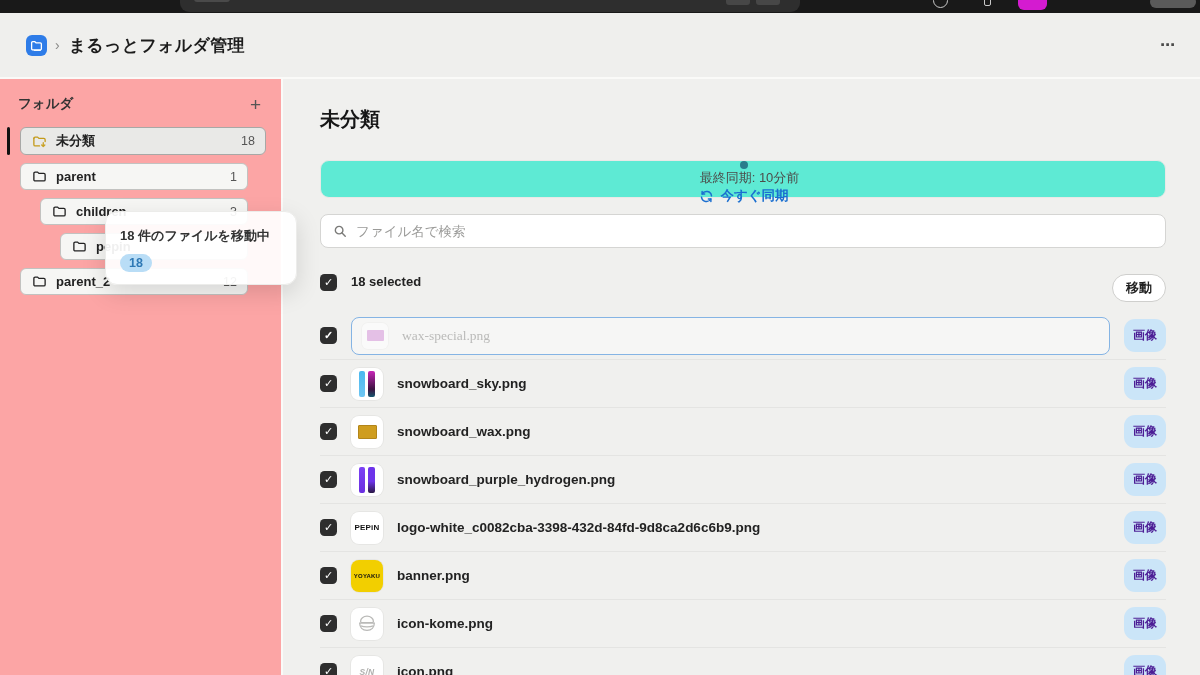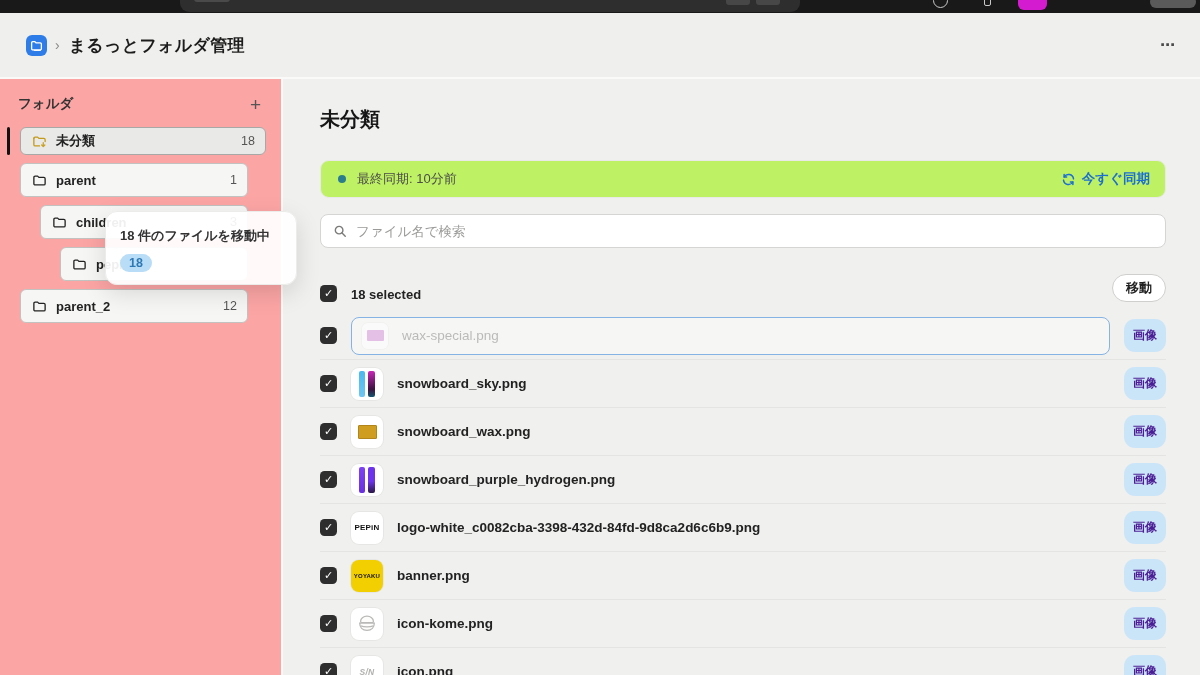--- a/index.html
+++ b/index.html
@@ -31,55 +31,55 @@
   .workspace { display:flex; height:596px; }
 
   
   .sidebar { width:281px; flex:none; position:relative; padding-top:12px; background:#fca5a5; }
   .v-divider { width:2px; background:#fafaf8; flex:none; }
   .sidebar-head { display:flex; align-items:center; justify-content:space-between; padding:0 20px 0 18px; height:26px; }
   .sidebar-title { font-size:13.5px; font-weight:700; color:#333; }
   .add-btn { font-size:19px; font-weight:400; color:#555; line-height:1; cursor:pointer; }
   .folder-list { margin-top:10px; }
   .folder-row-wrap { position:relative; margin-bottom:8px; }
-  .folder-row { height:34px; border:1px solid #c2c2c0; border-radius:6px; background:#f6f6f4; display:flex; align-items:center; padding:0 10px 0 11px; margin:0 33px 0 20px; }
+  .folder-row { height:27px; border:1px solid #c2c2c0; border-radius:6px; background:#f6f6f4; display:flex; align-items:center; padding:0 10px 0 11px; margin:0 33px 0 20px; }
   .folder-row .fname { font-size:13px; font-weight:600; color:#222; margin-left:9px; flex:1; }
   .folder-row .fcount { font-size:12.5px; color:#555; }
   .folder-row-wrap.sel .folder-row { margin:0 15px 0 20px; background:#e9e9e7; border-color:#a8a8a6; height:28px; }
   .sel-indicator { position:absolute; left:7px; top:0; bottom:0; width:2.5px; background:#111; border-radius:2px; }
   .indent-1 .folder-row { margin-left:40px; }
   .indent-2 .folder-row { margin-left:60px; }
   .folder-icon { flex:none; display:flex; }
 
   
   .drag-tooltip { position:absolute; left:105px; top:211px; width:192px; background:rgba(255,255,255,0.93); border:1px solid #ececea; border-radius:12px; box-shadow:0 8px 24px rgba(0,0,0,0.13); padding:15px 14px 12px; text-align:left; z-index:30; }
   .drag-tooltip .dt-text { font-size:13px; font-weight:600; color:#333; white-space:nowrap; }
   .drag-tooltip .dt-badge { display:inline-block; margin-top:9px; background:#b9ddf6; color:#2e79b5; font-size:12.5px; font-weight:600; border-radius:999px; padding:2px 9px; }
 
   
   .main { flex:1; padding:0 34px 0 37px; background:#f0f0ee; overflow:hidden; }
   .page-title { margin-top:27px; font-size:20px; font-weight:700; color:#161616; }
-  .sync-bar { margin-top:27px; height:38px; background:#bef264; border:1px solid #e9e9e7; border-radius:9px; display:flex; align-items:center; padding:0 15px 0 17px; }
+  .sync-bar { margin-top:27px; height:38px; background:#5eead4; border:1px solid #e9e9e7; border-radius:9px; display:flex; align-items:center; padding:0 15px 0 17px;flex-direction:column; }
   .sync-dot { width:8px; height:8px; border-radius:50%; background:#2a7d8c; flex:none; }
   .sync-text { font-size:13px; color:#4c4c4a; margin-left:11px; flex:1; }
   .sync-action { display:flex; align-items:center; gap:6px; color:#1b6fd0; font-size:13.5px; font-weight:600; cursor:pointer; }
 
   .search-box { margin-top:16px; height:31px; background:#fff; border:1px solid #d5d5d3; border-radius:8px; display:flex; align-items:center; padding:16px 12px; gap:9px; }
   .search-box input { border:none; outline:none; flex:1; font-size:13.5px; color:#333; background:transparent; font-family:inherit; }
   .search-box input::placeholder { color:#9b9b99; }
 
-  .selection-bar { margin-top:26px; display:flex; align-items:flex-end; }
+  .selection-bar { margin-top:26px; display:flex; align-items:flex-start; }
   .checkbox { width:17px; height:17px; background:#2e2e2e; border-radius:4.5px; color:#fff; display:flex; align-items:center; justify-content:center; flex:none; cursor:pointer; }
   .checkbox::after { content:"✓"; font-size:11px; font-weight:700; line-height:1; }
   .selection-label { font-size:13px; font-weight:700; color:#222; margin-left:14px; flex:1; }
   .move-btn { background:#fff; border:1px solid #cfcfcd; border-radius:14px; padding:4px 13px; font-size:13px; font-weight:600; color:#222; cursor:pointer; font-family:inherit; }
 
   .file-list { margin-top:10px; }
   .file-row { display:flex; align-items:center; height:48px; border-bottom:1px solid #e4e4e2; }
-  .file-row:first-child { border-top:1px solid #e4e4e2; }
+  .file-row:first-child { border-top:1px solid #e4e4e2;font-family:Liberation Serif, serif; }
   .file-row .checkbox { margin-right:14px; }
   .row-body { flex:1; display:flex; align-items:center; gap:14px; min-width:0; }
   .file-name { font-size:13.5px; font-weight:700; color:#222; white-space:nowrap; }
   .type-badge { background:#cbe5f8; color:#4c1d95; font-size:12px; font-weight:600; border-radius:11px; padding:8px 9px; margin-left:12px; flex:none; }
 
   
   .file-row.dragging { border-top:none; height:48px; }
   .file-row.dragging .row-body { border:1.5px solid #85b4e4; border-radius:8px; height:38px; background:rgba(252,252,252,0.55); padding:0 10px; margin-right:2px; }
   .file-row.dragging .row-body > * { opacity:.55; }
   .file-row.dragging .file-name { color:#8a8a88; font-weight:400; }

